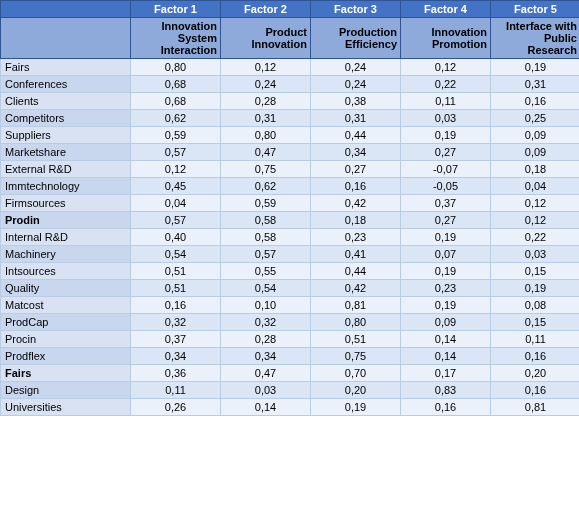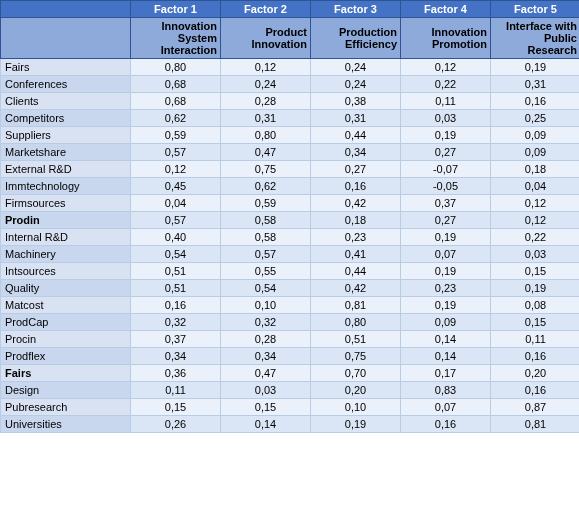--- a/index.html
+++ b/index.html
@@ -267,28 +267,20 @@
         </tr>
         <tr class="data-row">
           <td class="row-label">Design</td>
           <td>0,11</td>
           <td>0,03</td>
           <td>0,20</td>
           <td>0,83</td>
           <td>0,16</td>
         </tr>
         <tr class="data-row">
-          <td class="row-label">Pubresearch</td>
-          <td>0,15</td>
-          <td>0,15</td>
-          <td>0,10</td>
-          <td>0,07</td>
-          <td>0,87</td>
-        </tr>
-        <tr class="data-row">
           <td class="row-label">Universities</td>
           <td>0,26</td>
           <td>0,14</td>
           <td>0,19</td>
           <td>0,16</td>
           <td>0,81</td>
         </tr>
       </tbody>
   </table>
 </div>

